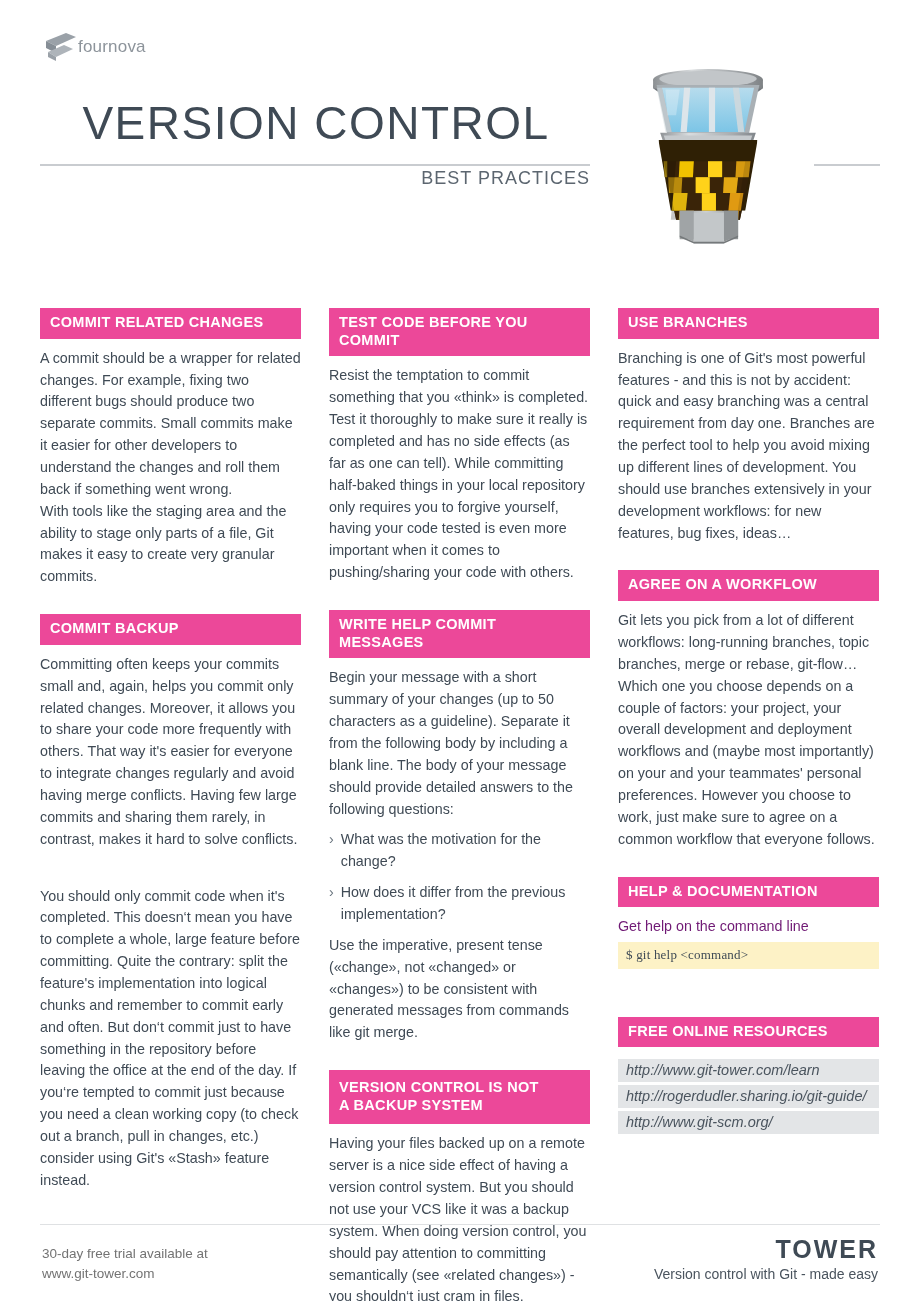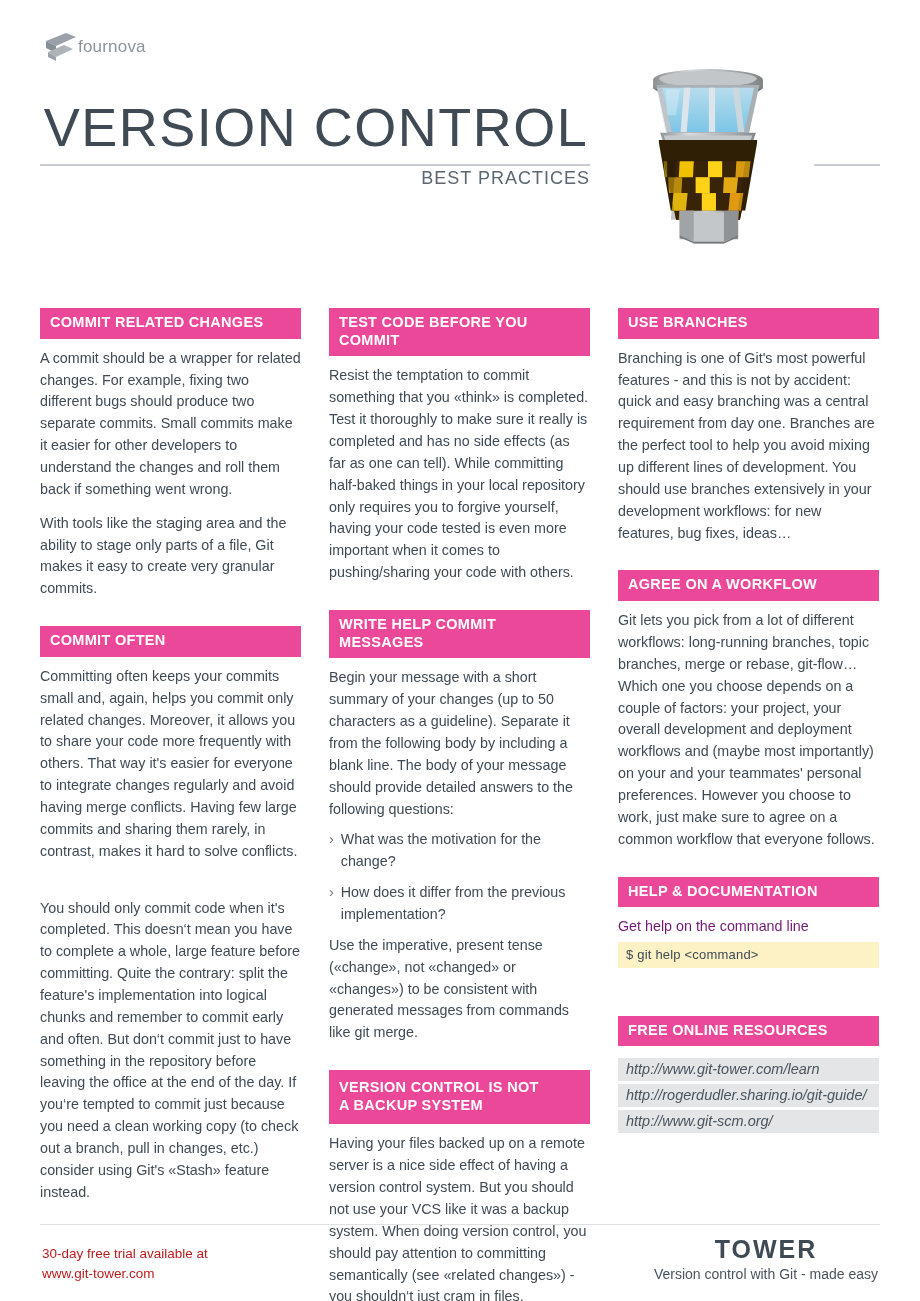--- a/index.html
+++ b/index.html
@@ -37,21 +37,21 @@
     left: 0; top: 86px;
     width: 920px;
     height: 190px;
   }
   .title {
     position: absolute;
     left: 40px;
     top: 14px;
     width: 552px;
     text-align: center;
-    font-size: 54px;
+    font-size: 46px;
     font-weight: 400;
     letter-spacing: 1.5px;
     color: #3f4a55;
     line-height: 1.0;
   }
   .rule-left {
     position: absolute;
     left: 40px; top: 78px;
     width: 550px; height: 2px;
     background: #c9ccd0;
@@ -106,42 +106,42 @@
   }
   .card-head.two-line { padding-top: 9px; padding-bottom: 10px; }
 
   .card-body {
     font-size: 14.3px;
     line-height: 1.53;
     color: #3f4a55;
     padding-top: 9px;
   }
   .card-body p { margin: 0; }
-  .card-body p + p { margin-top: 12px; }
+  .card-body p + p { margin-top: 0px; }
 
   .bullets { margin: 9px 0 9px 0; }
   .bullet {
     display: flex;
     gap: 7px;
     margin-bottom: 9px;
     font-size: 14.3px;
     line-height: 1.53;
   }
   .bullet .chev { color: #6a757f; flex: 0 0 auto; }
 
   .subhead {
     font-size: 14.3px;
     line-height: 1.5;
     padding: 9px 0 4px 0;
     color: #701a75;
   }
 
   .code {
     background: #fdf2c6;
-    font-family: Liberation Sans, sans-serif;
+    font-family: Liberation Serif, serif;
     font-size: 13px;
     color: #3f4a55;
     padding: 5px 8px 6px 8px;
     letter-spacing: 0.2px;
     white-space: nowrap;
   }
 
   .reslist { margin-top: 12px; }
   .res {
     background: #e3e5e7;
@@ -160,26 +160,26 @@
     position: absolute;
     left: 40px; top: 1224px;
     width: 840px; height: 1px;
     background: #dfe1e3;
   }
   .footer-left {
     position: absolute;
     left: 42px; top: 1244px;
     font-size: 13.5px;
     line-height: 1.5;
-    color: #b91c1c;
+    color: #737373;
   }
   .footer-right {
     position: absolute;
     right: 42px; top: 1236px;
-    text-align: center;
+    text-align: right;
     margin-left: 20px;
   }
   .tower-word {
     font-size: 25px;
     font-weight: 700;
     letter-spacing: 2px;
     color: #3f4a55;
     line-height: 1.1;
   }
   .tower-tag {
@@ -306,21 +306,21 @@
 
     <div class="card">
       <div class="card-head">COMMIT RELATED CHANGES</div>
       <div class="card-body">
         <p>A commit should be a wrapper for related changes. For example, fixing two different bugs should produce two separate commits. Small commits make it easier for other developers to understand the changes and roll them back if something went wrong.</p>
         <p>With tools like the staging area and the ability to stage only parts of a file, Git makes it easy to create very granular commits.</p>
       </div>
     </div>
 
     <div class="card">
-      <div class="card-head">COMMIT OFTEN</div>
+      <div class="card-head">COMMIT BACKUP</div>
       <div class="card-body">
         <p>Committing often keeps your commits small and, again, helps you commit only related changes. Moreover, it allows you to share your code more frequently with others. That way it's easier for everyone to integrate changes regularly and avoid having merge conflicts. Having few large commits and sharing them rarely, in contrast, makes it hard to solve conflicts.</p>
       </div>
     </div>
 
     <div class="card">
       <div class="card-body">
         <p>You should only commit code when it's completed. This doesn‘t mean you have to complete a whole, large feature before committing. Quite the contrary: split the feature's implementation into logical chunks and remember to commit early and often. But don‘t commit just to have something in the repository before leaving the office at the end of the day. If you‘re tempted to commit just because you need a clean working copy (to check out a branch, pull in changes, etc.) consider using Git's «Stash» feature instead.</p>
       </div>
     </div>

